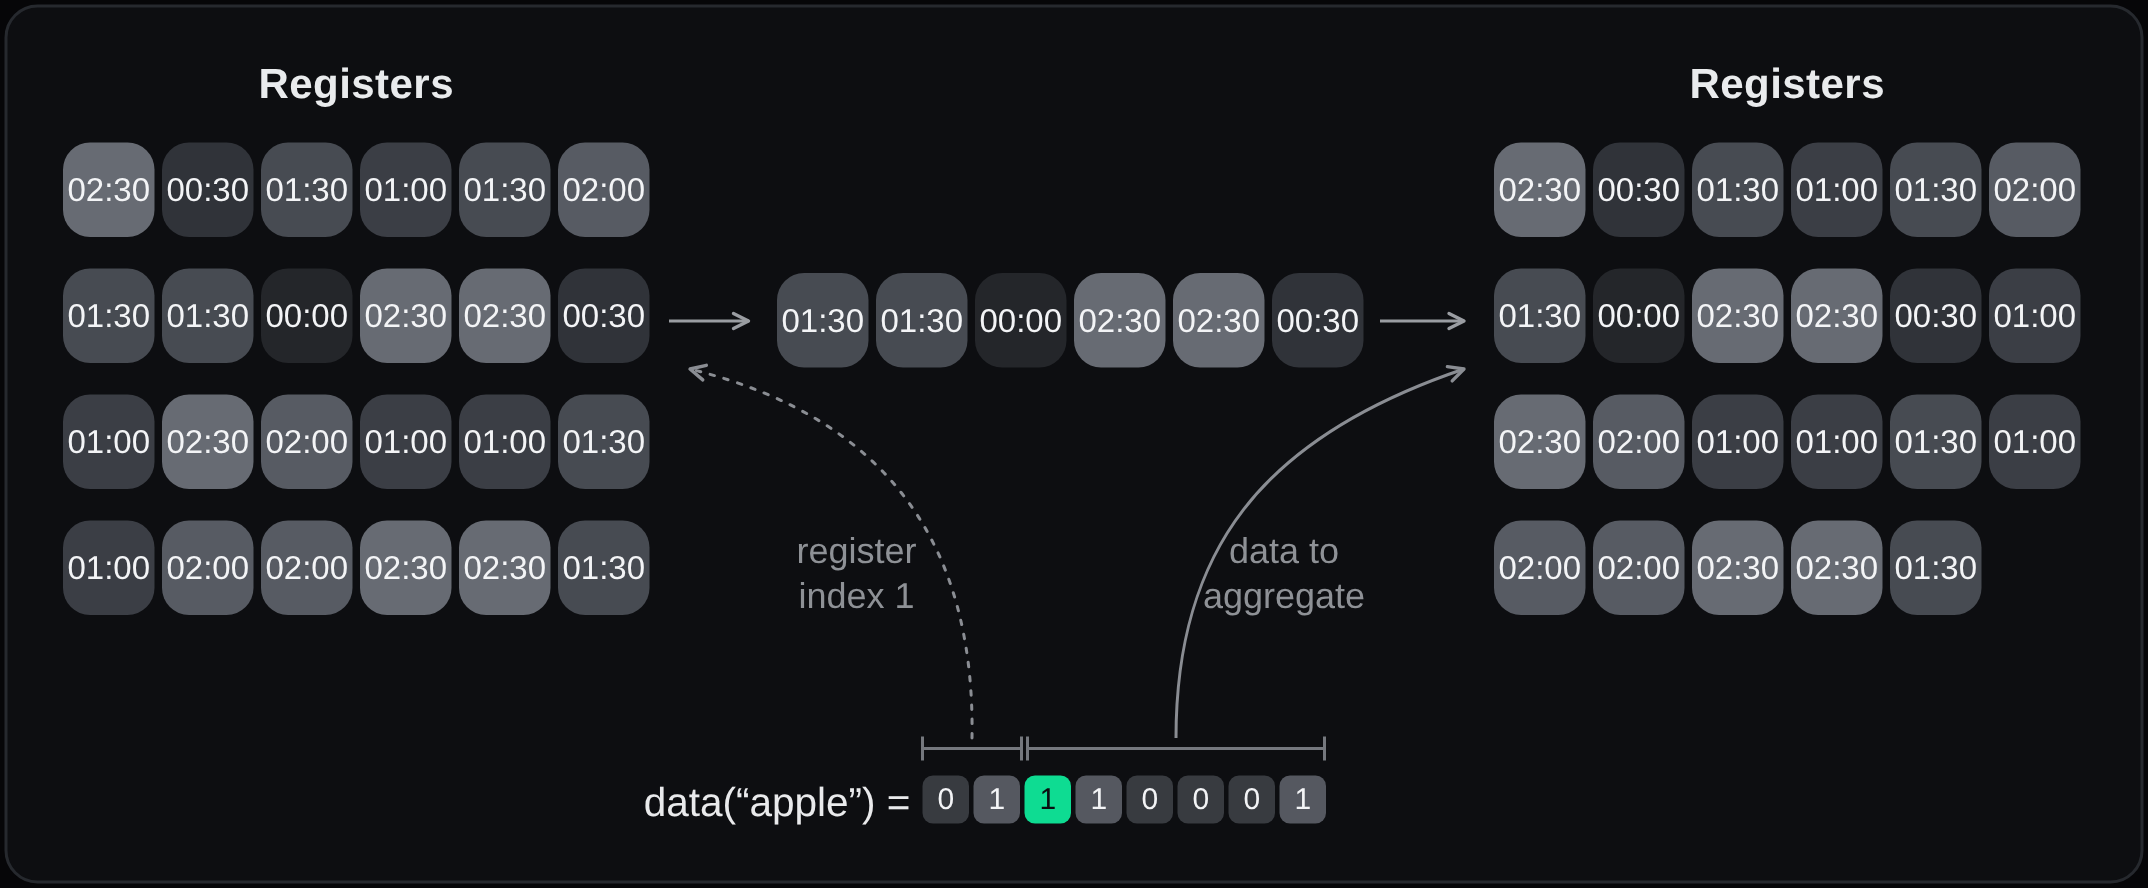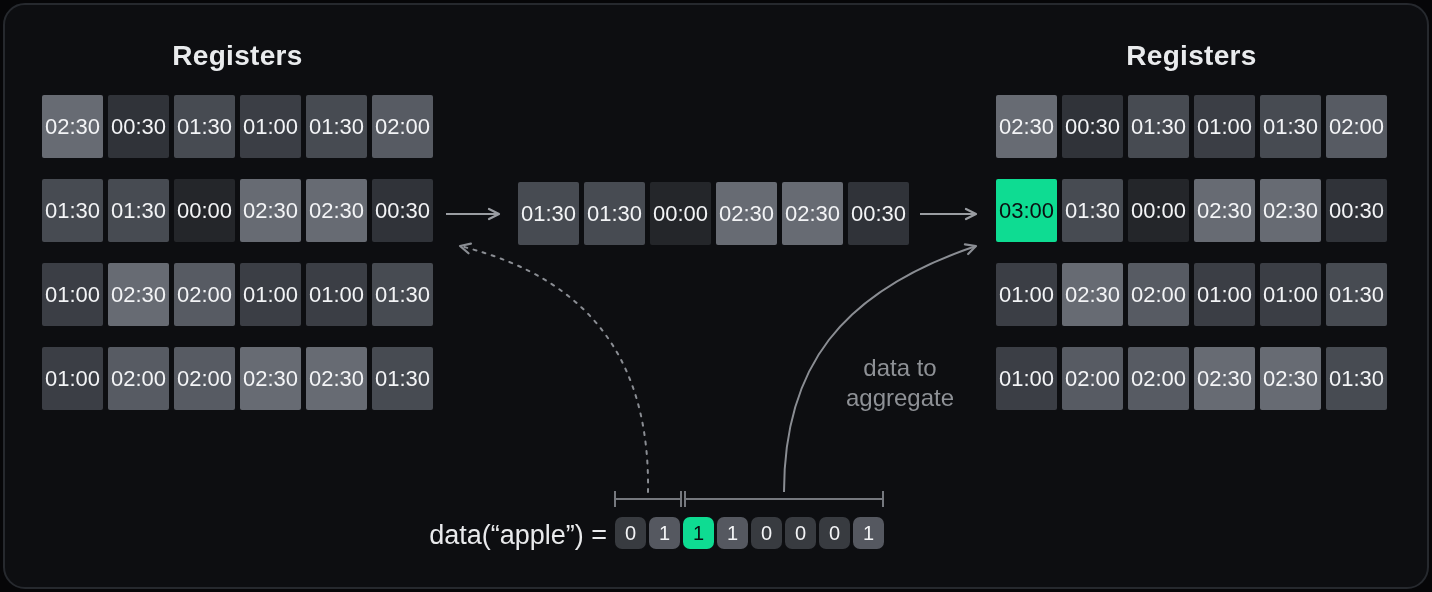--- a/index.html
+++ b/index.html
@@ -7,33 +7,33 @@
           font-family:"Liberation Sans",sans-serif;}
   .panel{position:absolute;inset:3px;border-radius:22px;box-sizing:border-box;
          background:var(--panel-bg,#0d0e11);border:2px solid var(--panel-border,#26292e);}
   .title{position:absolute;top:40px;width:391px;text-align:center;
          font-size:28px;font-weight:700;letter-spacing:.3px;
          color:var(--title-text,#e9ebed);}
   .title-left{left:42px}
   .title-right{left:996px}
   .grid{position:absolute;display:grid;grid-template-columns:repeat(6,61px);
         grid-auto-rows:63px;column-gap:5px;row-gap:21px;}
-  .cell{border-radius:2px;display:flex;align-items:center;justify-content:center;
+  .cell{border-radius:18px;display:flex;align-items:center;justify-content:center;
         font-size:22px;color:var(--cell-text,#f3f4f6);}
   .cell.hl{background:var(--highlight,#0edc92);color:var(--highlight-text,#0b0d10);}
   svg.overlay{position:absolute;left:0;top:0;pointer-events:none;}
   .arrow{stroke:var(--arrow,#9a9da2);stroke-width:2;fill:none;}
   .curve{stroke:var(--curve,#8a8d93);stroke-width:2;fill:none;}
   .curve.dashed{stroke-dasharray:3 6.5;stroke-linecap:round;}
   .bracket{stroke:var(--bracket,#75787e);stroke-width:2;fill:none;}
   .note{position:absolute;top:353px;width:182px;text-align:center;
         font-size:24px;line-height:30px;white-space:pre-line;
         color:var(--note-text,#8e9196);}
   .note-register{left:480px}
-  .note-data{left:809px}
+  .note-data{left:765px}
   .hash-label{position:absolute;top:520px;right:825px;white-space:nowrap;
               font-size:27px;line-height:30px;color:var(--hash-text,#e9eaec);}
   .bits{position:absolute;left:615px;top:517px;display:flex;gap:3px;}
   .bit{width:31px;height:32px;border-radius:7px;display:flex;align-items:center;
        justify-content:center;font-size:20px;color:var(--cell-text,#f3f4f6);}
   .bit.zero{background:var(--bit-zero,#383b40);}
   .bit.one{background:var(--bit-one,#555860);}
   .bit.hl{background:var(--highlight,#0edc92);color:var(--highlight-text,#0b0d10);}
 </style>
 </head>
@@ -79,21 +79,20 @@
       <div class="cell" style="background: rgb(103, 107, 115);">02:30</div>
       <div class="cell" style="background: rgb(48, 51, 57);">00:30</div>
     </div>
   <div id="right-grid" class="grid" style="left:996px;top:95px">
       <div class="cell" style="background: rgb(103, 107, 115);">02:30</div>
       <div class="cell" style="background: rgb(48, 51, 57);">00:30</div>
       <div class="cell" style="background: rgb(71, 75, 82);">01:30</div>
       <div class="cell" style="background: rgb(59, 62, 69);">01:00</div>
       <div class="cell" style="background: rgb(71, 75, 82);">01:30</div>
       <div class="cell" style="background: rgb(87, 91, 99);">02:00</div>
-      <div class="cell hl">03:00</div>
       <div class="cell" style="background: rgb(71, 75, 82);">01:30</div>
       <div class="cell" style="background: rgb(36, 38, 42);">00:00</div>
       <div class="cell" style="background: rgb(103, 107, 115);">02:30</div>
       <div class="cell" style="background: rgb(103, 107, 115);">02:30</div>
       <div class="cell" style="background: rgb(48, 51, 57);">00:30</div>
       <div class="cell" style="background: rgb(59, 62, 69);">01:00</div>
       <div class="cell" style="background: rgb(103, 107, 115);">02:30</div>
       <div class="cell" style="background: rgb(87, 91, 99);">02:00</div>
       <div class="cell" style="background: rgb(59, 62, 69);">01:00</div>
       <div class="cell" style="background: rgb(59, 62, 69);">01:00</div>
@@ -119,20 +118,22 @@
     <line class="arrow" x1="446" y1="214" x2="499" y2="214" marker-end="url(#ah-arrow)"></line>
     <line class="arrow" x1="920" y1="214" x2="976" y2="214" marker-end="url(#ah-arrow)"></line>
 
     <path class="curve dashed" d="M 648 492 C 650 370 598 280 460 246" marker-end="url(#ah-curve)"></path>
     <path class="curve" d="M 784 492 C 784 368 840 292 976 246" marker-end="url(#ah-curve)"></path>
 
     <path class="bracket" d="M615 491 L615 507 M615 499 L681 499 M681 491 L681 507"></path>
     <path class="bracket" d="M685 491 L685 507 M685 499 L883 499 M883 491 L883 507"></path>
   </svg>
 
+  <div class="note note-register">register
+index 1</div>
   <div class="note note-data">data to
 aggregate</div>
 
   <div class="hash-label">data(“apple”) =</div>
   <div id="bits" class="bits">
       <div class="bit zero">0</div>
       <div class="bit one">1</div>
       <div class="bit hl">1</div>
       <div class="bit one">1</div>
       <div class="bit zero">0</div>

